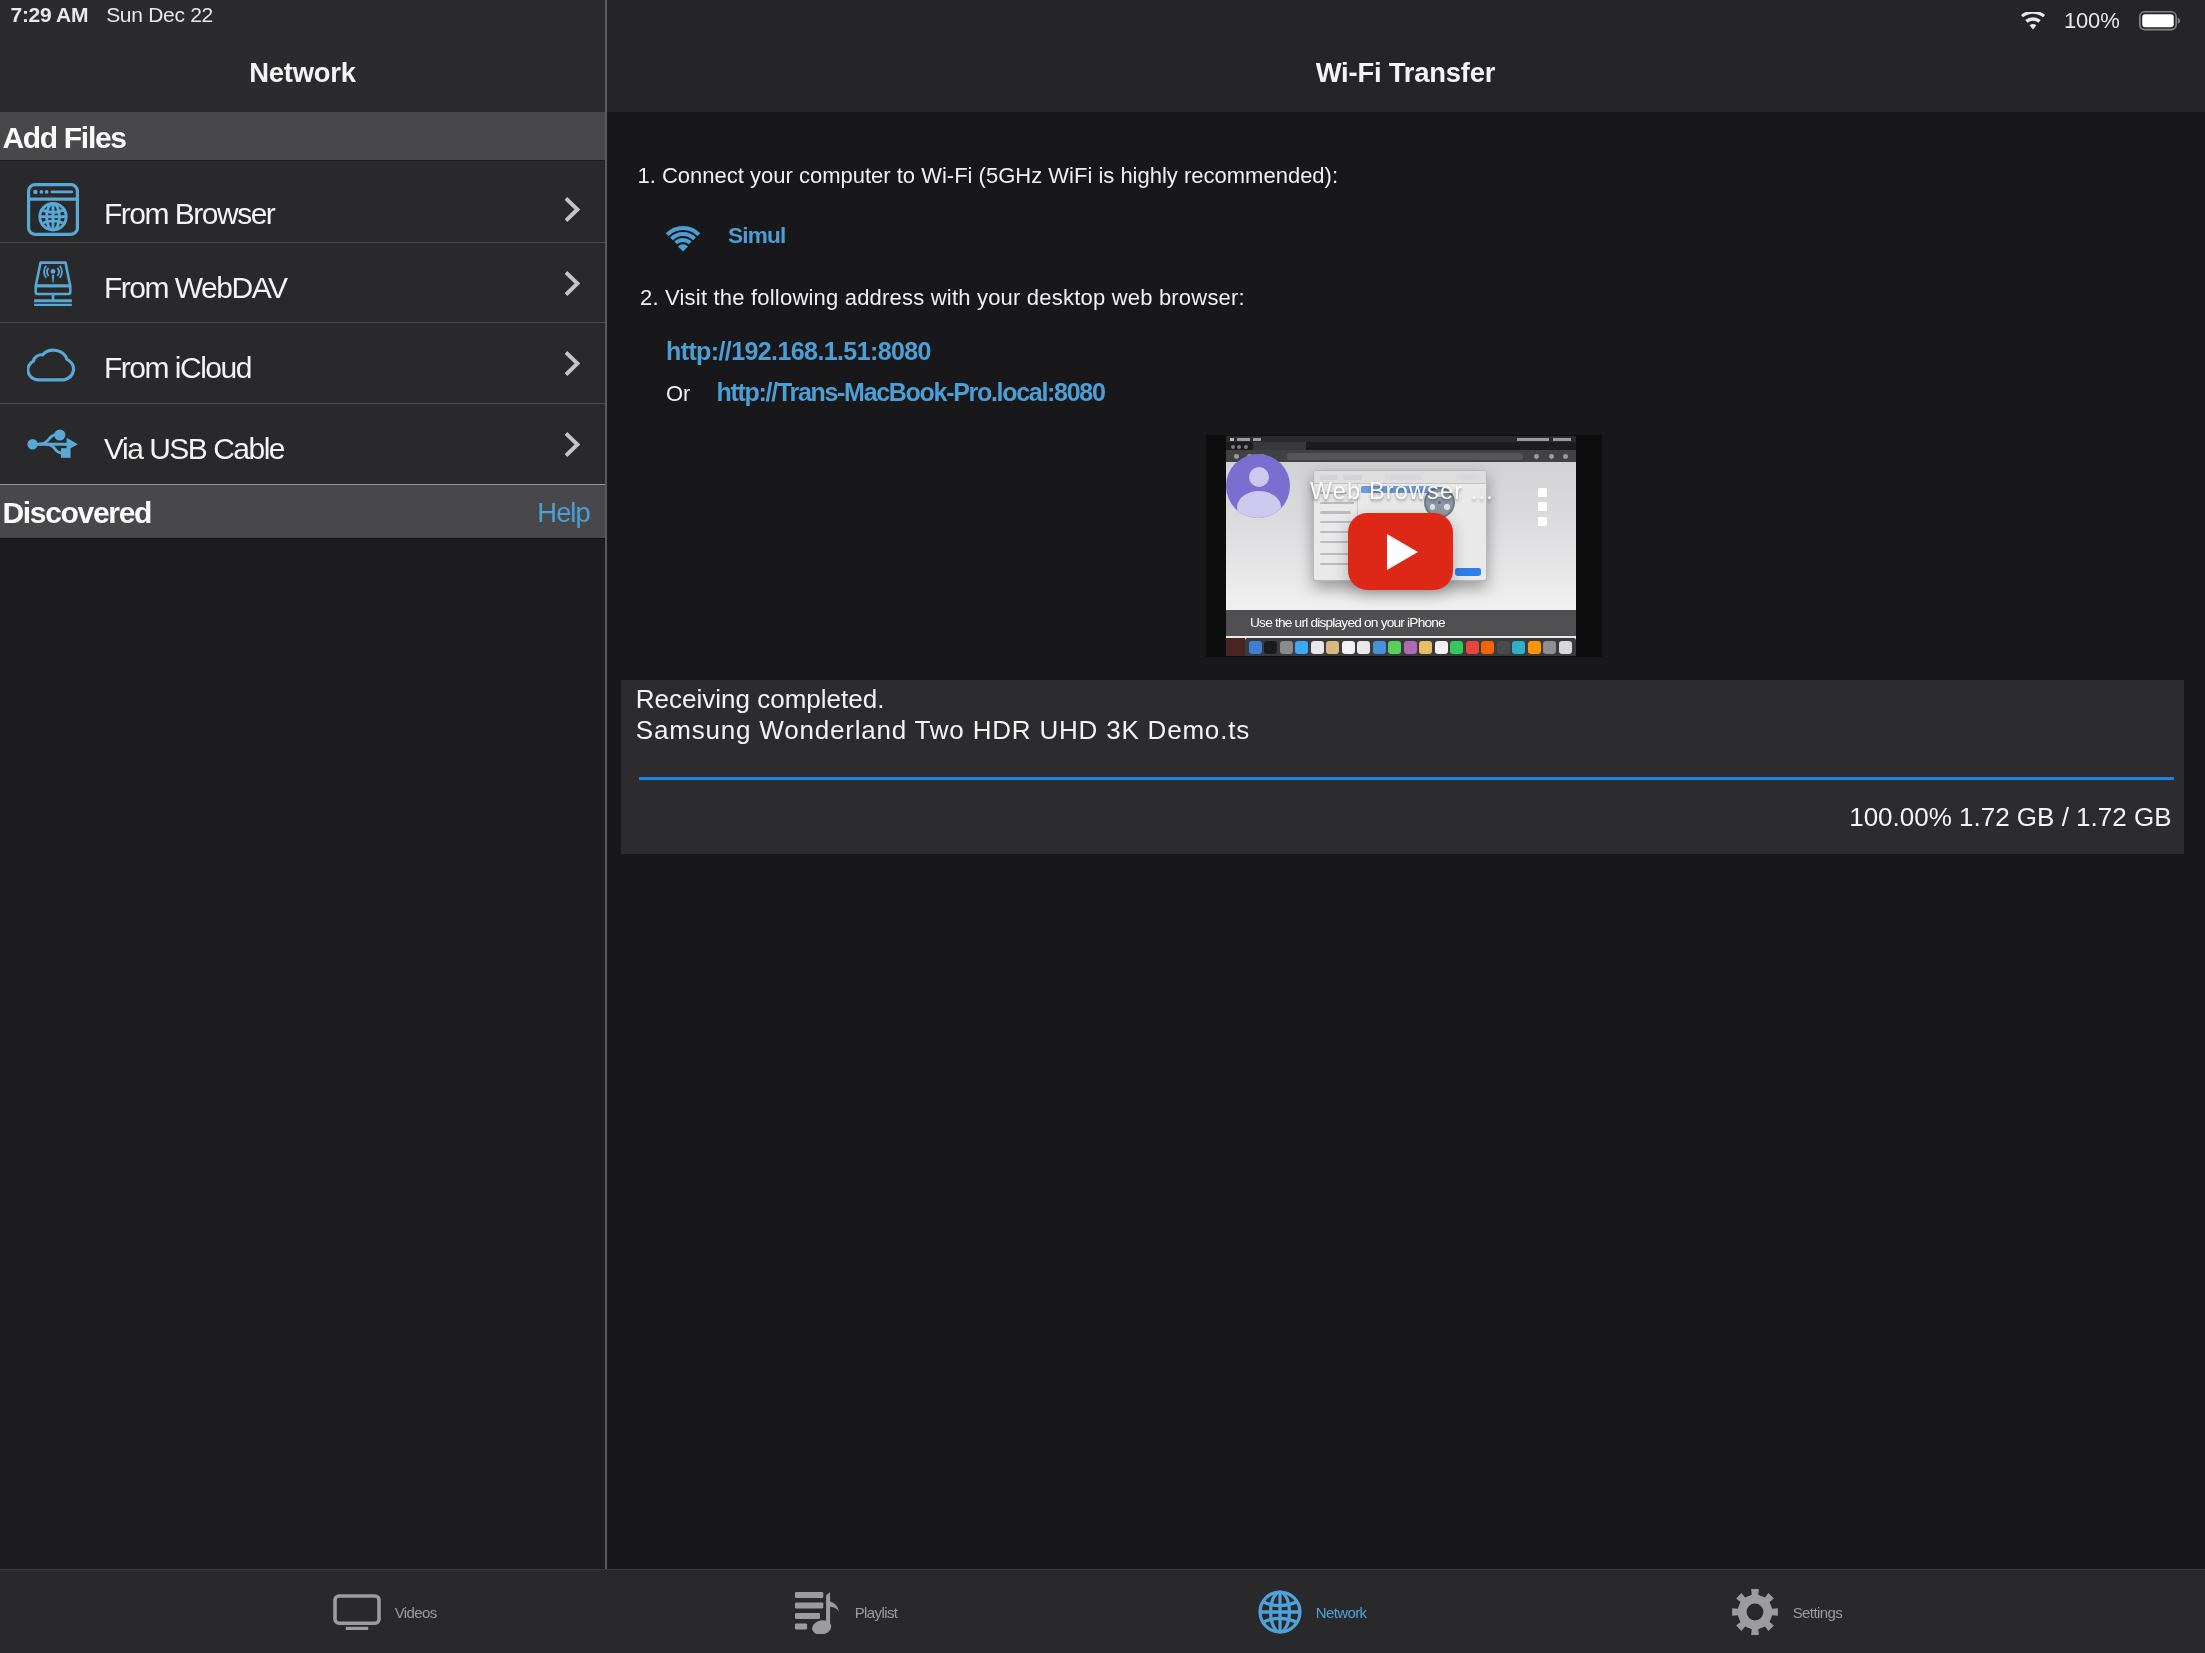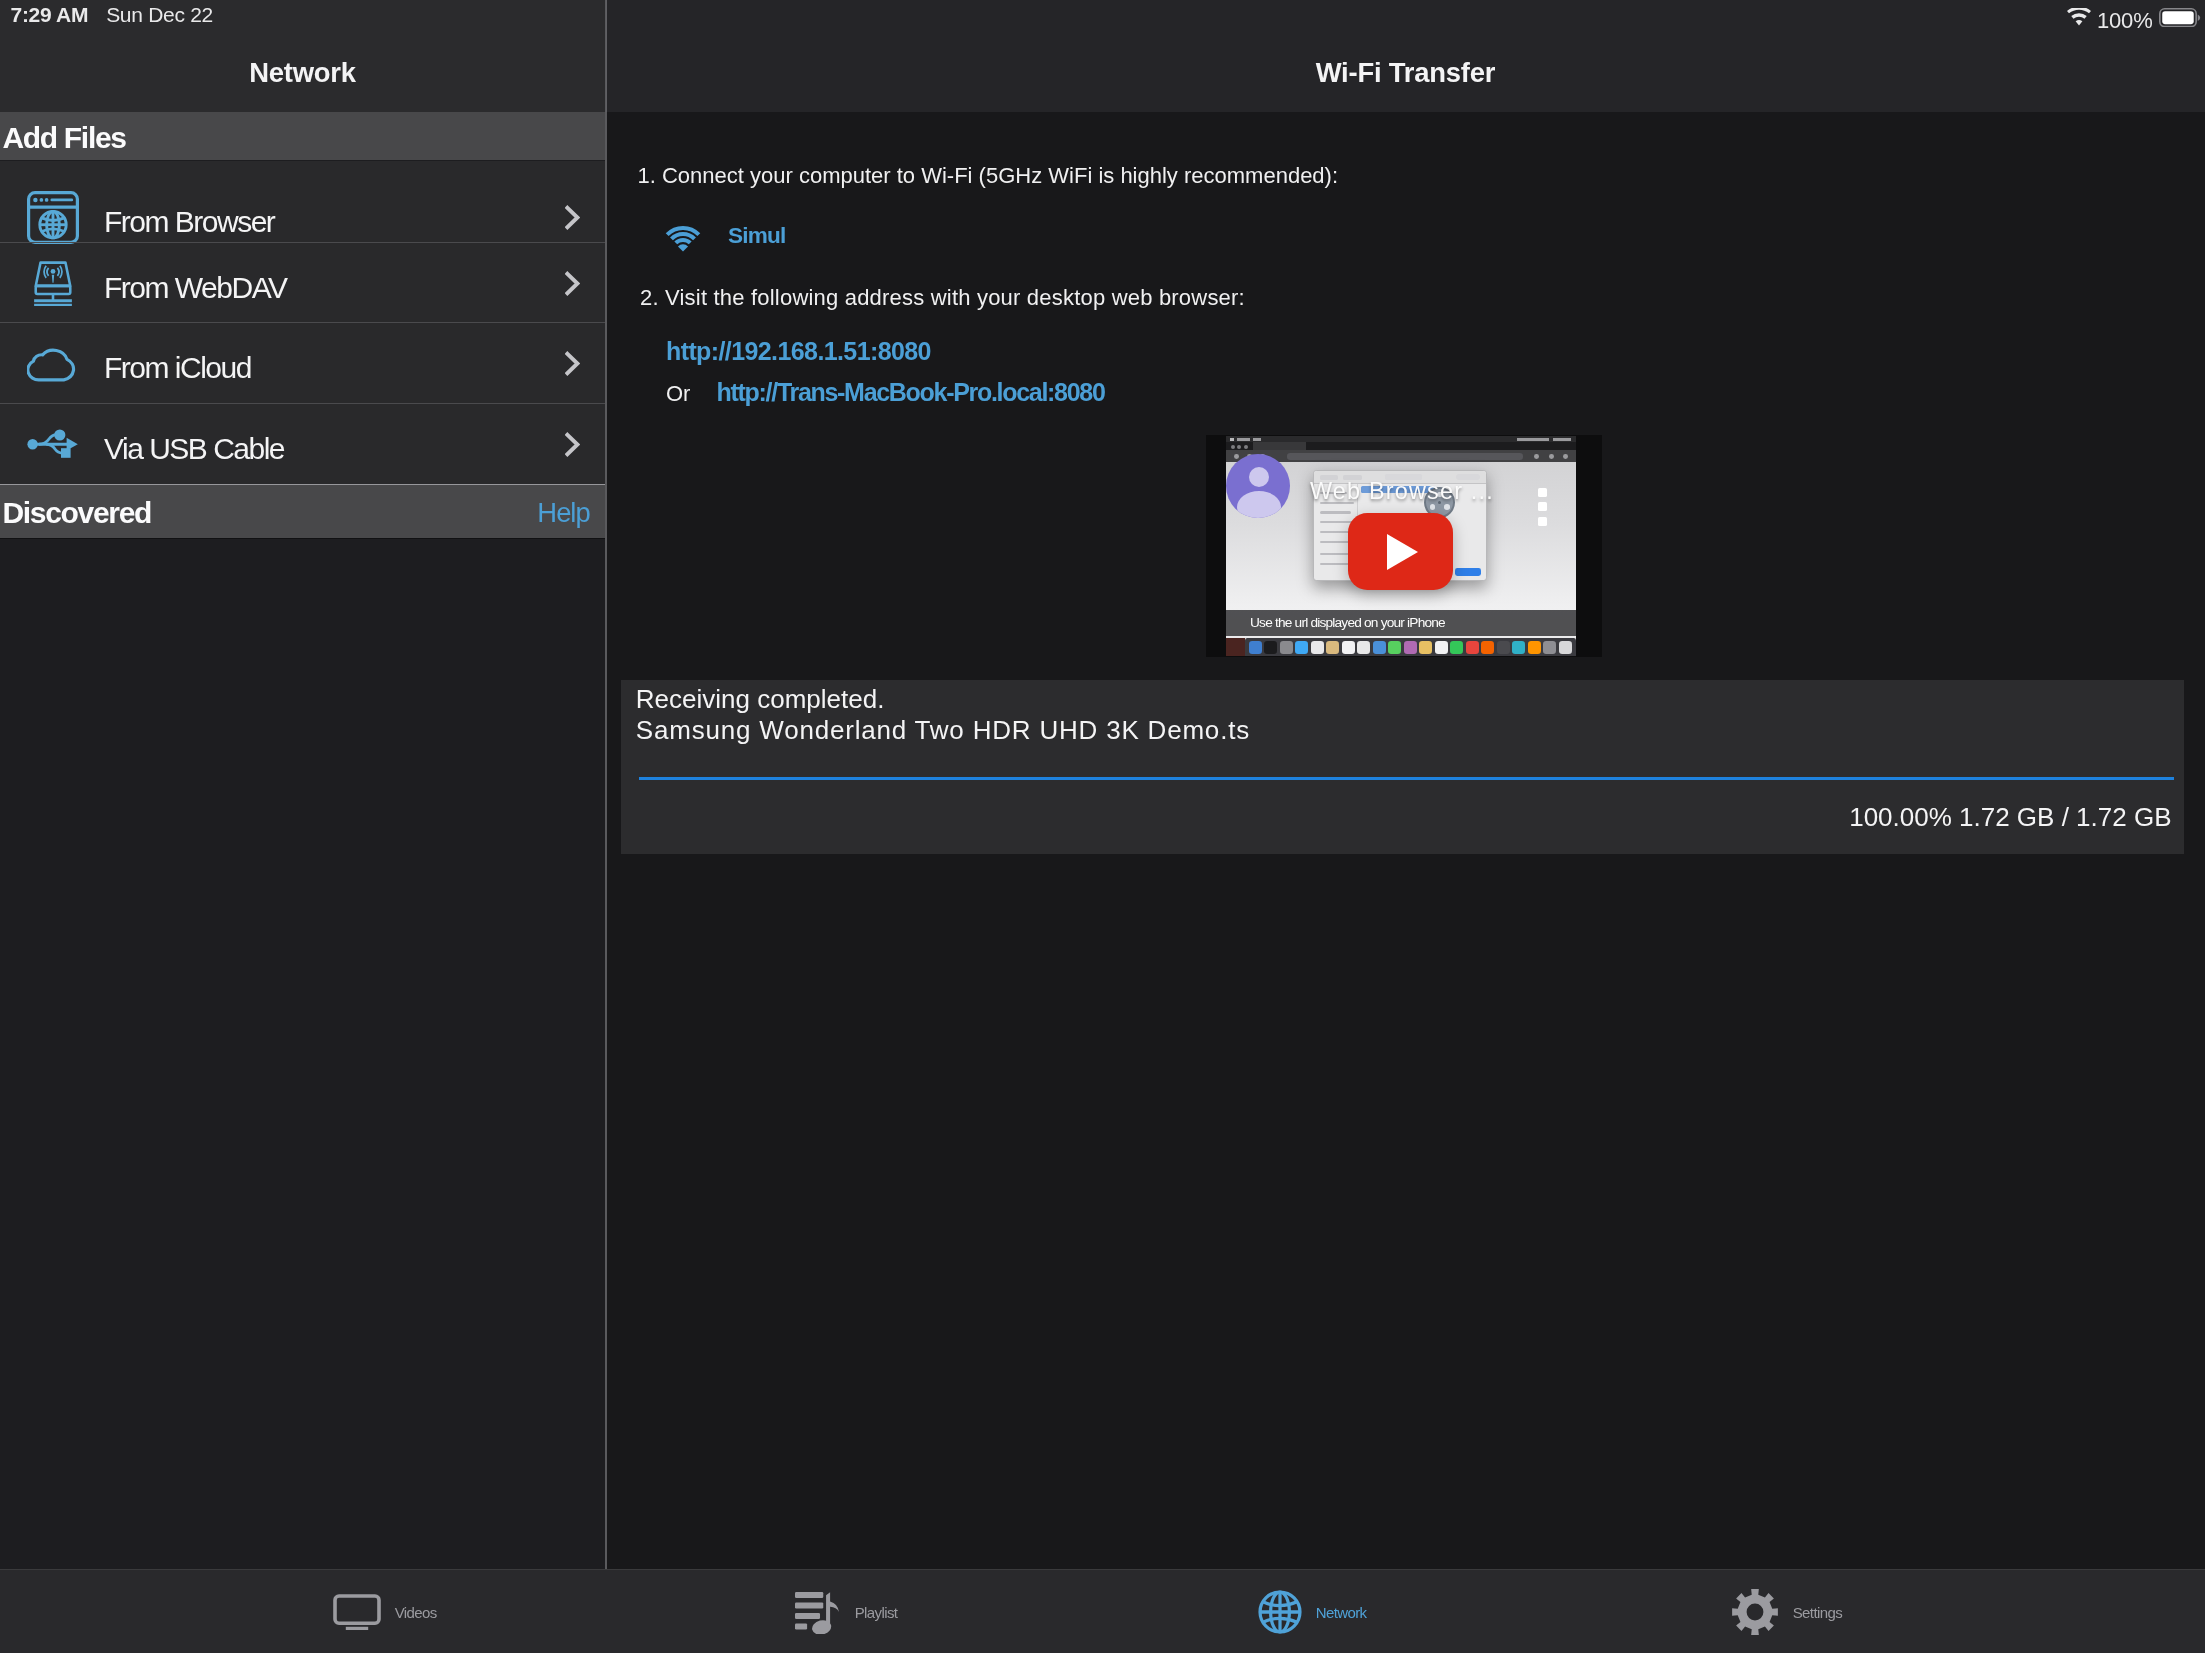--- a/index.html
+++ b/index.html
@@ -5,36 +5,36 @@
   * { margin:0; padding:0; box-sizing:border-box; }
   html,body { width:2205px; height:1653px; background:#000; }
   body { font-family:"Liberation Sans", sans-serif; color:#f2f2f3; overflow:hidden; }
   .screen { position:relative; width:2205px; height:1653px; background:#18181a; }
 
   
   .statusbar { position:absolute; left:0; top:0; width:2205px; height:45px; z-index:5; }
   .status-left { position:absolute; left:10.5px; top:3.2px; font-size:21px; letter-spacing:-0.3px; color:#e9e9ea; }
   .status-time { font-weight:600; }
   .status-date { margin-left:18px; font-weight:400; }
-  .status-right { position:absolute; right:4px; top:8px; display:flex; align-items:flex-start; }
+  .status-right { position:absolute; right:24px; top:8px; display:flex; align-items:center;gap:13px; }
   .status-pct { font-size:22px; letter-spacing:-0.2px; color:#e9e9ea; margin:0 6.5px 0 6.5px; }
 
   
   .sidebar { position:absolute; left:0; top:0; width:605px; height:1569px; background:#1d1d20; }
   .sidebar-nav { position:absolute; left:0; top:0; width:605px; height:112px; background:#2b2b2d; }
   .nav-title { position:absolute; left:0; top:57px; width:605px; text-align:center; font-size:27.4px; font-weight:700; letter-spacing:-0.2px; color:#f4f4f5; }
   .section-band { position:absolute; left:0; width:605px; height:48px; background:#48484a; display:flex; align-items:center; }
   .band-addfiles { top:112px;align-items:center; }
   .band-discovered { top:484px; height:55px; border-top:1.2px solid #97979b; border-bottom:0.8px solid #111113; }
   .section-band .band-label { font-size:30px; font-weight:700; letter-spacing:-1.3px; color:#fbfbfc; margin-left:2.4px; position:relative; top:1.6px; }
   .band-help { margin-left:auto; margin-right:15.3px; position:relative; top:1.6px; font-size:27.4px; letter-spacing:-1px; color:#4b9fd6; }
   .menu { position:absolute; left:0; top:161px; width:605px; height:323px; background:#29292b; }
   .menu-row { position:absolute; left:0; width:605px; height:81px; }
   .menu-row + .menu-row { border-top:1.2px solid #4a4a4d; }
-  .row-0 { top:16px; } .row-1 { top:81px; } .row-2 { top:161px; } .row-3 { top:242px; }
+  .row-0 { top:8px; } .row-1 { top:81px; } .row-2 { top:161px; } .row-3 { top:242px; }
   .row-icon { position:absolute; left:25px; top:0; width:55px; height:81px; display:flex; align-items:center; justify-content:center; }
   .row-label { position:absolute; left:104px; top:0; height:81px; display:flex; align-items:center; padding-top:8px; font-size:30px; letter-spacing:-1.5px; color:#f4f4f5; }
   .row-chevron { position:absolute; right:25px; top:28px; }
 
   
   .vdivider { position:absolute; left:605px; top:0; width:1.6px; height:1569px; background:rgba(146,146,150,0.55); z-index:4; }
 
   
   .main { position:absolute; left:606px; top:0; width:1599px; height:1569px; background:#18181a; }
   .main-header { position:absolute; left:0; top:0; width:1599px; height:112px; background:#252528; }

